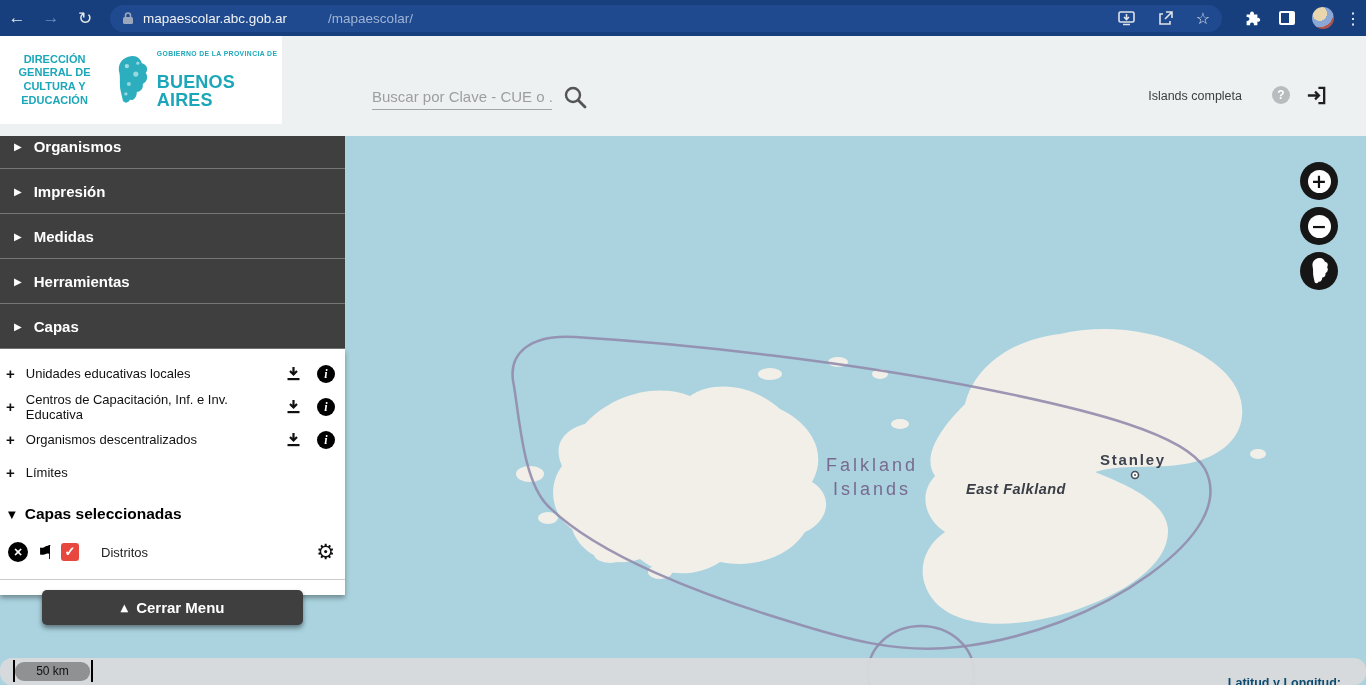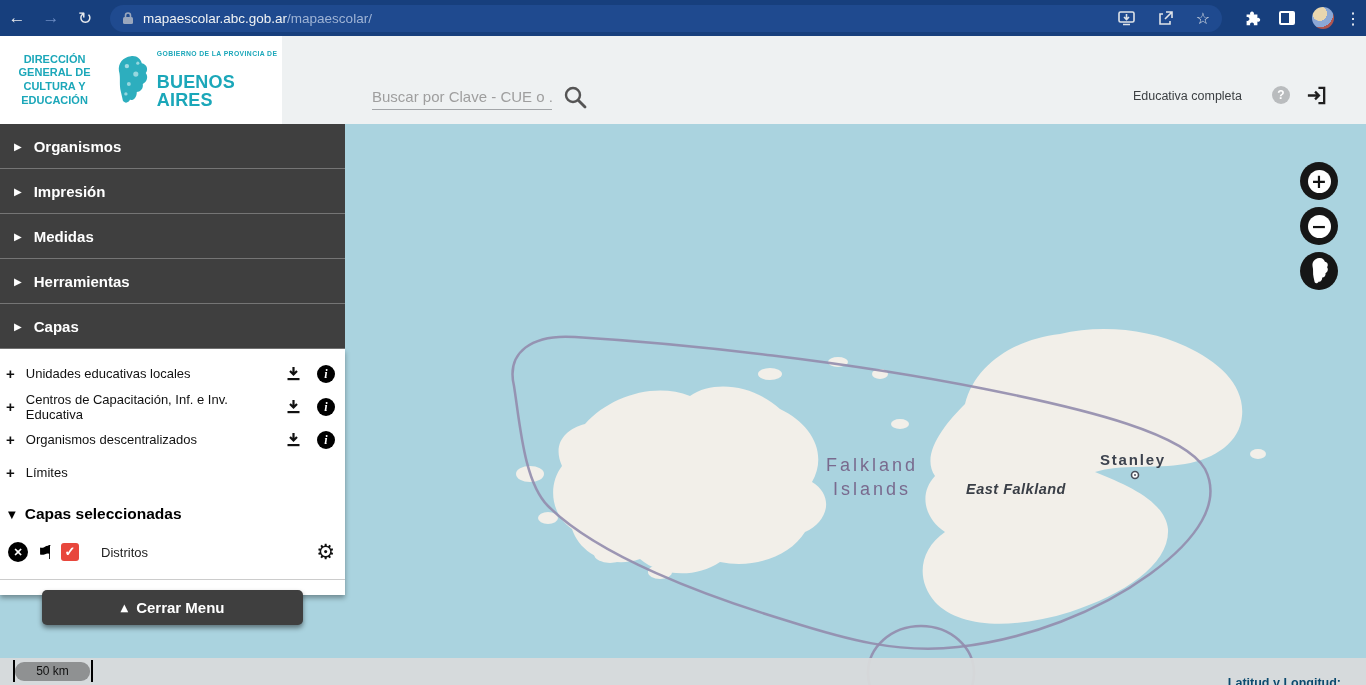--- a/index.html
+++ b/index.html
@@ -5,33 +5,33 @@
   * { margin:0; padding:0; box-sizing:border-box; }
   html,body { width:1366px; height:685px; overflow:hidden; font-family:"Liberation Sans",sans-serif; background:#fff; position:relative; }
 
   
   .browser { position:absolute; top:0; left:0; width:1366px; height:36px; background:#173f7d; display:flex; align-items:center; z-index:50; }
   .nav-ico { width:34px; text-align:center; font-size:17px; color:#e8eaed; cursor:pointer; user-select:none; }
   .nav-ico.fwd { color:#6c8cc4; }
   .url-bar { height:27px; width:1112px; margin-left:8px; background:#1f4a8f; border-radius:14px; display:flex; align-items:center; padding:0 12px; }
   .lock { margin-right:9px; }
   .url-host { color:#f1f3f4; font-size:13.5px; }
-  .url-path { color:#9fb4d6; font-size:13.5px; }
+  .url-path { color:#9fb4d6; font-size:13.5px;margin-left:41px; }
   .url-spacer { flex:1; }
   .url-ico { margin-left:22px; cursor:pointer; display:flex; align-items:center; }
   .star { color:#dfe3e8; font-size:16px; }
   .chrome-right { display:flex; align-items:center; margin-left:12px; }
   .ext-ico { margin:0 9px; cursor:pointer; display:flex; }
   .panel-ico { width:16px; height:14px; border:2px solid #fff; border-right:6px solid #fff; border-radius:2px; margin:0 9px; cursor:pointer; }
   .avatar { width:22px; height:22px; border-radius:50%; margin:0 8px; cursor:pointer;
             background: radial-gradient(circle at 35% 30%, #e9d6ae 0 34%, #8ba7d6 35% 64%, #b2564f 65%); }
   .dots { color:#fff; font-size:16px; width:22px; text-align:center; cursor:pointer; }
 
   
-  .header { position:absolute; top:36px; left:0; width:1366px; height:88px; background:#eef1f2; z-index:40; }
+  .header { position:absolute; top:36px; left:0; width:1366px; height:100px; background:#eef1f2; z-index:40; }
   .logo-card { position:absolute; left:0; top:0; width:282px; height:88px; background:#fff; display:flex; align-items:center; padding-left:4px; }
   .org-text { color:#1ba7b9; font-weight:bold; font-size:11px; line-height:1.25; text-align:center; width:112px; }
   .prov-glyph { margin:0 6px; }
   .gov-text { line-height:1; }
   .gov-small { color:#1ba7b9; font-weight:bold; font-size:6.8px; letter-spacing:.4px; display:block; }
   .gov-big { color:#1ba7b9; font-weight:bold; font-size:18px; letter-spacing:.2px; display:block; margin-top:16px; }
   .search-input { position:absolute; left:372px; top:48px; width:180px; height:26px; background:transparent; border:none; border-bottom:1px solid #a3a6a9; outline:none; font-size:15px; color:#333; font-family:"Liberation Sans",sans-serif; }
   .search-input::placeholder { color:#9e9e9e; }
   .search-btn { position:absolute; left:562px; top:48px; width:26px; height:26px; cursor:pointer; }
   .fullscreen { position:absolute; right:124px; top:53px; font-size:12.5px; color:#3c4043; cursor:pointer; }
@@ -67,21 +67,21 @@
 
   .close-menu { position:absolute; left:42px; top:590px; width:261px; height:35px; background:#3f3f3f; color:#fff; font-weight:bold; font-size:15px; border:none; border-radius:5px; box-shadow:0 3px 5px rgba(0,0,0,.45); display:flex; align-items:center; justify-content:center; cursor:pointer; z-index:11; font-family:"Liberation Sans",sans-serif; }
   .cm-arrow { font-size:10px; margin-right:8px; font-family:"DejaVu Sans",sans-serif; }
 
   
   .zoom-ctrls { position:absolute; right:28px; top:162px; z-index:12; }
   .zbtn { width:38px; height:38px; border-radius:50%; background:#161616; margin-bottom:7px; display:flex; align-items:center; justify-content:center; cursor:pointer; }
   .zbtn-inner { width:23px; height:23px; border-radius:50%; background:#fff; color:#111; font-size:19px; font-weight:bold; text-align:center; line-height:22px; font-family:"DejaVu Sans",sans-serif; }
 
   
-  .statusbar { position:absolute; left:0; bottom:0; width:1366px; height:27px; background:rgba(216,218,219,.95); z-index:6; }
+  .statusbar { position:absolute; left:0; bottom:0; width:1366px; height:27px; background:rgba(216,218,219,.95); z-index:6;border-radius:12px; }
   .scale-tick { position:absolute; width:2px; height:22px; background:#000; top:2px; }
   .scale-pill { position:absolute; left:15px; top:4px; width:75px; height:19px; background:#8f9192; border-radius:9px; text-align:center; font-size:12px; color:#111; line-height:19px; }
   .coords { position:absolute; right:25px; top:18px; font-size:12.5px; font-weight:bold; color:#0c4a6e; }
 </style>
 </head>
 <body>
 
 <div class="browser">
   <span class="nav-ico">←</span>
   <span class="nav-ico fwd">→</span>
@@ -139,21 +139,21 @@
       <span class="gov-big">BUENOS AIRES</span>
     </div>
   </div>
   <input class="search-input" value="" placeholder="Buscar por Clave - CUE o ..." style="">
   <span class="search-btn">
     <svg width="26" height="26" viewBox="0 0 26 26">
         <circle cx="11" cy="11" r="7" fill="none" stroke="#555" stroke-width="2.4"></circle>
         <line x1="16.5" y1="16.5" x2="23" y2="23" stroke="#555" stroke-width="2.8" stroke-linecap="round"></line>
       </svg>
   </span>
-  <span class="fullscreen">Educativa completa</span>
+  <span class="fullscreen">Islands completa</span>
   <span class="help-ico">?</span>
   <span class="exit-ico">
     <svg width="23" height="23" viewBox="0 0 24 24">
         <path d="M14 4 h6 v16 h-6" fill="none" stroke="#1f1f1f" stroke-width="2.4"></path>
         <path d="M3 12 h11 M10.5 8 L14.5 12 L10.5 16" fill="none" stroke="#1f1f1f" stroke-width="2.4"></path>
       </svg>
   </span>
 </div>
 
 <svg class="map-svg" width="1366" height="561" viewBox="0 0 1366 561">

